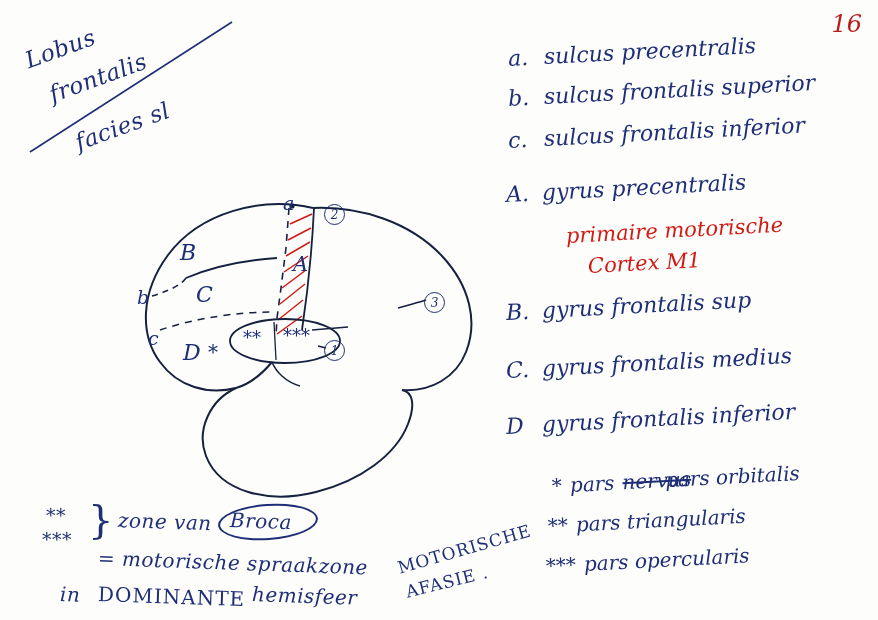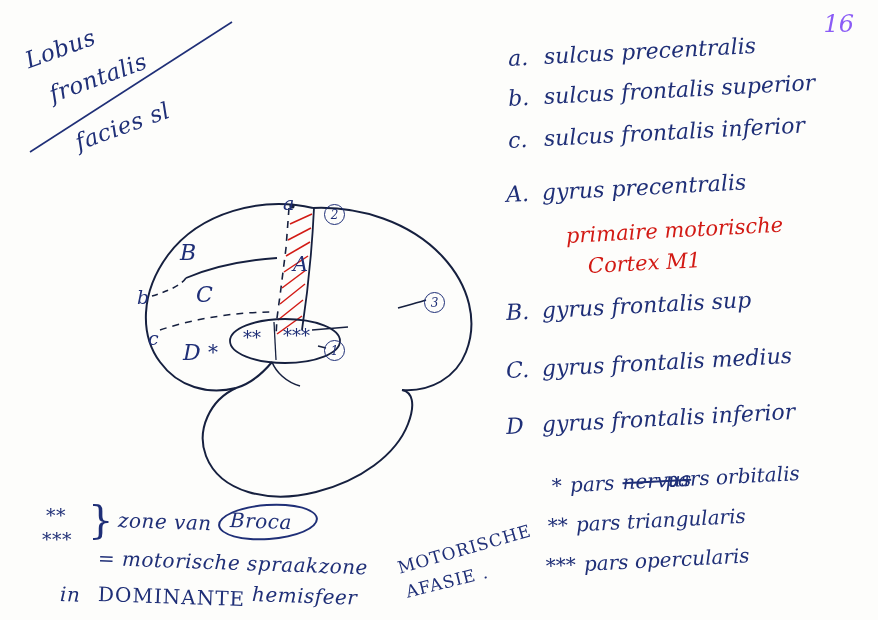--- a/index.html
+++ b/index.html
@@ -71,26 +71,26 @@
     align-items: baseline;
     gap: 8px;
     white-space: nowrap;
     font-family: "DejaVu Serif", serif;
     font-style: italic;
     font-size: 20px;
     color: #1f2f77;
   }
   .page-no {
     position: absolute;
-    right: 24px;
+    right: 16px;
     top: 10px;
     font-family: "DejaVu Serif", serif;
     font-style: italic;
     font-size: 24px;
-    color: #8b5cf6;
+    color: #b91c1c;
   }
   
   svg.draw {
     position: absolute;
     left: 0;
     top: 0;
     width: 878px;
     height: 620px;
     pointer-events: none;
   }

